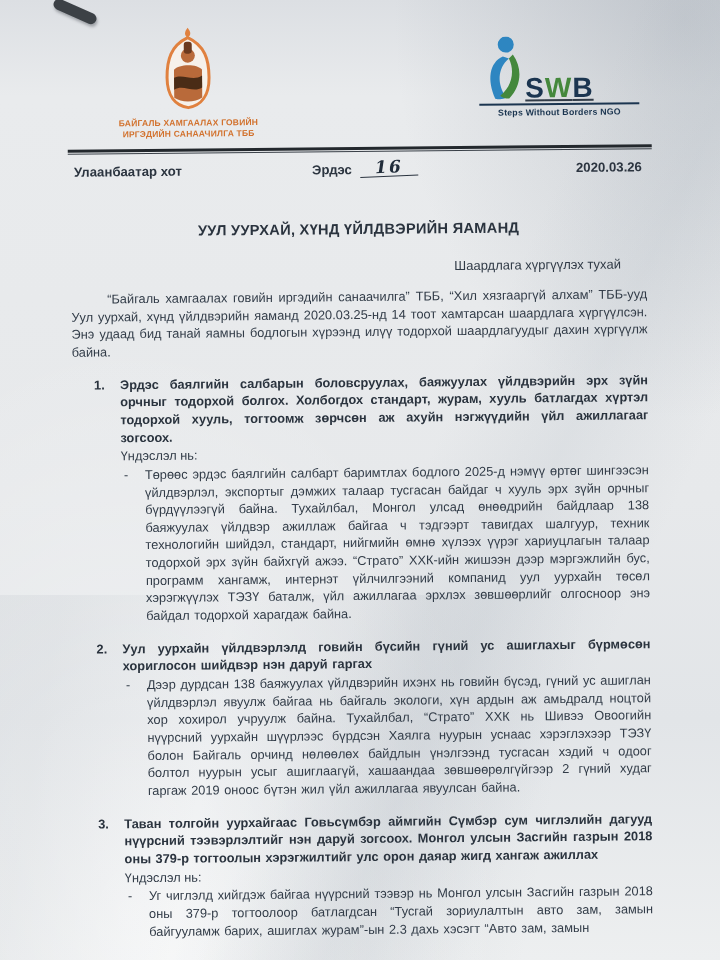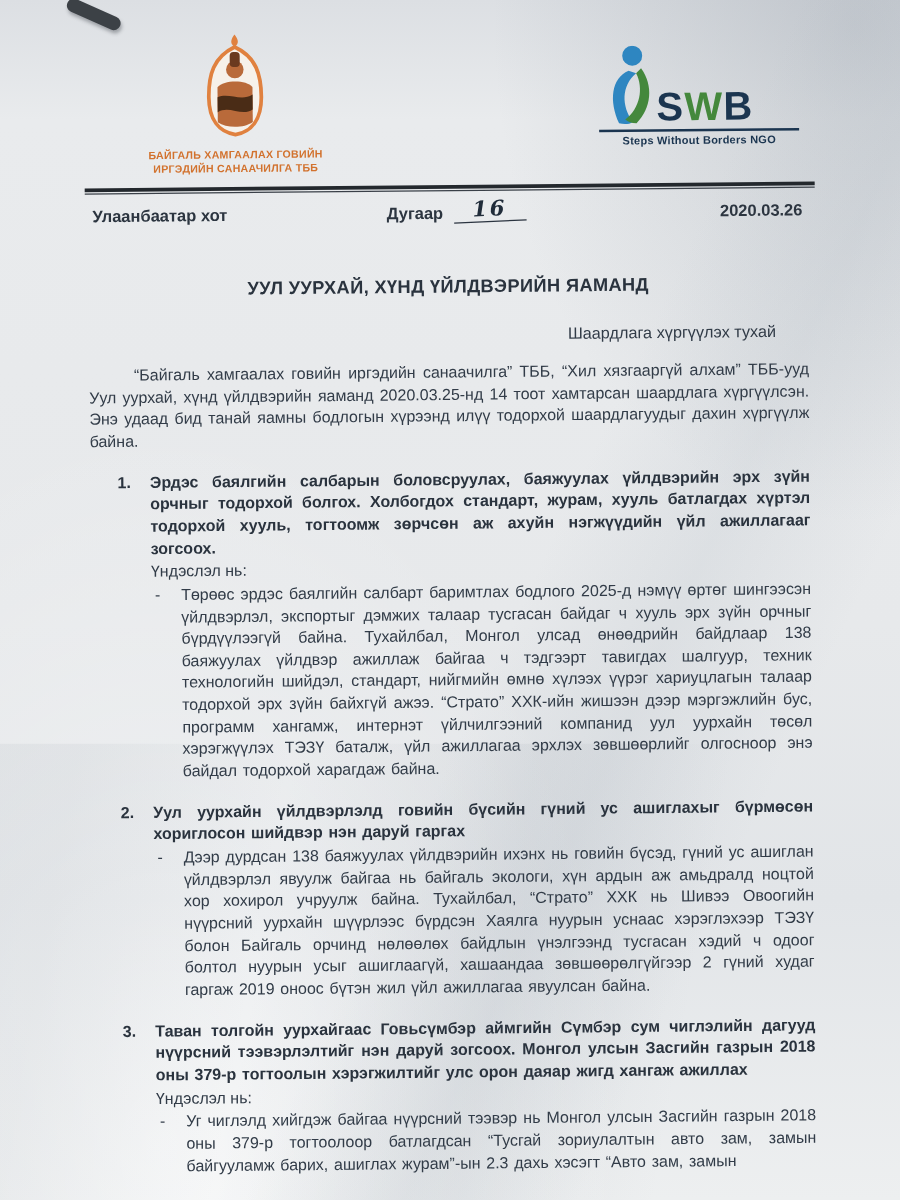--- a/index.html
+++ b/index.html
@@ -40,21 +40,21 @@
     display:flex; justify-content:space-between; align-items:flex-start;
     padding:24px 78px 0 96px;
   }
   .org-logo{ width:190px; text-align:center; }
   .org-text{
     margin-top:4px; color:#d2722e; font-weight:bold;
     font-size:8.5px; line-height:1.35; letter-spacing:0.2px;
   }
   .swb{ width:160px; margin-top:14px; }
   .swb-top{ display:flex; align-items:flex-end; }
-  .swb-word{ font-size:32px; font-weight:bold; letter-spacing:1px; line-height:0.9; }
+  .swb-word{ font-size:28px; font-weight:bold; letter-spacing:1px; line-height:0.9;text-decoration:underline; }
   .swb-word .s,.swb-word .b{ color:#1b3550; }
   .swb-word .w{ color:#44883c; }
   .swb-tagline{
     border-top:2.5px solid #1b3550; margin-top:3px; padding-top:2px;
     font-size:8.8px; font-weight:bold; color:#1b3550; text-align:center;
     letter-spacing:0.2px;
   }
   .rule{
     margin:8px 66px 0 70px;
     border-top:3.5px solid #23282d;
@@ -144,21 +144,21 @@
         </div>
         <div class="swb-tagline">Steps Without Borders NGO</div>
       </div>
     </div>
 
     <div class="rule"></div>
 
     <div class="meta">
       <div class="meta-left">Улаанбаатар хот</div>
       <div class="meta-center">
-        <span>Дугаар</span>
+        <span>Эрдэс</span>
         <span class="hand-number">16</span>
       </div>
       <div class="meta-right">2020.03.26</div>
     </div>
 
     <div class="doc">
       <div class="doc-title">УУЛ УУРХАЙ, ХҮНД ҮЙЛДВЭРИЙН ЯАМАНД</div>
       <div class="doc-subject">Шаардлага хүргүүлэх тухай</div>
       <p class="intro">“Байгаль хамгаалах говийн иргэдийн санаачилга” ТББ, “Хил хязгааргүй алхам” ТББ-ууд Уул уурхай, хүнд үйлдвэрийн яаманд 2020.03.25-нд 14 тоот хамтарсан шаардлага хүргүүлсэн. Энэ удаад бид танай яамны бодлогын хүрээнд илүү тодорхой шаардлагуудыг дахин хүргүүлж байна.</p>
 

